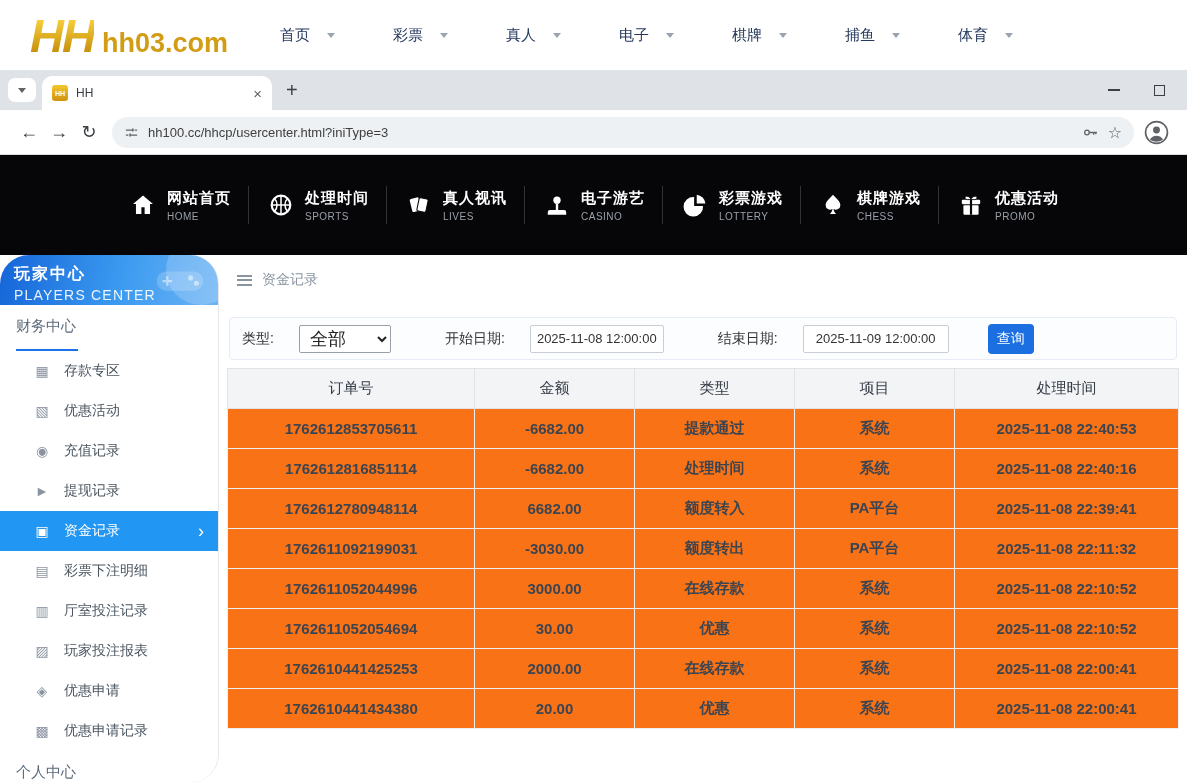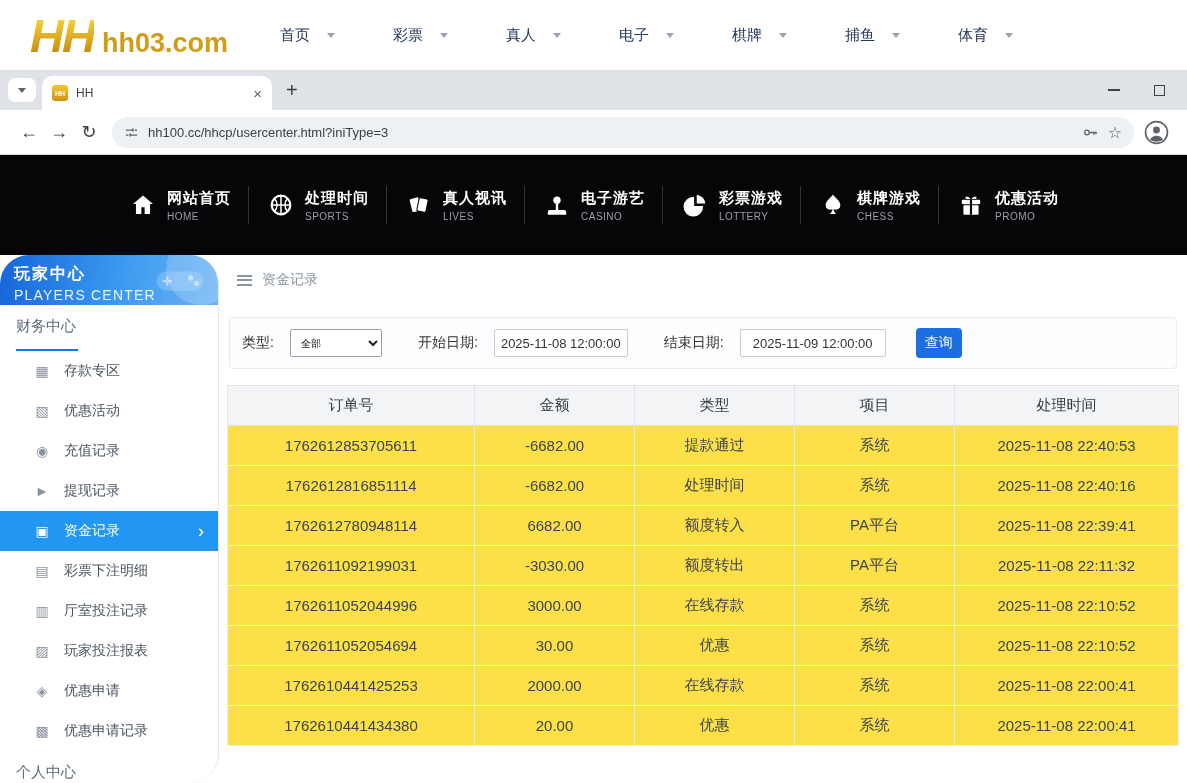--- a/index.html
+++ b/index.html
@@ -76,37 +76,37 @@
   .sb-item .chev { display:none; }
   .sb-item.active .chev { display:block; margin-left:auto; margin-right:14px; font-size:18px; color:#fff; }
 
   
   .main { flex:1; background:#fff; padding:0 8px; overflow:hidden; }
   .breadcrumb { height:50px; display:flex; align-items:center; gap:10px; padding-left:10px;
                 color:#8a94a0; font-size:14px; }
   .hamburger { width:15px; height:11px; border-top:2px solid #8a94a0; border-bottom:2px solid #8a94a0; position:relative; }
   .hamburger::after { content:""; position:absolute; left:0; top:2.5px; width:100%; height:2px; background:#8a94a0; }
 
-  .filter-panel { height:52px; margin:12px 2px 16px; border:1px solid #e6ebf5; background:#fbfdff; border-radius:4px;
-                  display:flex; align-items:center; padding-left:12px; gap:16px; font-size:14px; color:#333; }
+  .filter-panel { height:43px; margin:12px 2px 8px; border:1px solid #e6ebf5; background:#fbfdff; border-radius:4px;
+                  display:flex; align-items:center; padding-left:12px; gap:25px; font-size:14px; color:#333; }
   .filter-label { white-space:nowrap; }
   .type-select { width:92px; height:28px; border:1px solid #9aa0a8; border-radius:2px; background:#fff;
-                 font-size:10px; color:#222; padding-left:6px; font-family:inherit; }
+                 font-size:18px; color:#222; padding-left:6px; font-family:inherit; }
   .date-input { height:28px; border:1px solid #c9cdd4; border-radius:2px; background:#fff; font-size:13px;
                 color:#333; text-align:center; font-family:inherit; }
   .date-start { width:134px; }
   .date-end { width:146px; margin-right:6px; }
   .gap1 { width:4px; } .gap2 { width:4px; }
   .search-btn { width:46px; height:30px; background:#1b6fe0; color:#fff; border:none; border-radius:4px;
                 font-size:14px; cursor:pointer; margin-left:8px; font-family:Liberation Sans, sans-serif; }
 
   .records { width:100%; border-collapse:collapse; table-layout:fixed; font-size:15px; color:#3c4450;
              border:1px solid #e3e6ea; background:#fff; }
   .records th { height:40px; background:#f3f4f6; font-weight:normal; color:#343c46; border:1px solid #e0e3e8; }
-  .records td { height:40px; text-align:center; border:1px solid #eceef1; background:#fde047; }
+  .records td { height:40px; text-align:center; border:1px solid #eceef1; background:#f97316;font-weight:bold; }
 </style>
 </head>
 <body>
 
 <div class="site-header">
   <div class="logo">
     <span class="logo-hh">HH</span>
     <span class="logo-domain">hh03.com</span>
   </div>
   <div class="site-nav">

